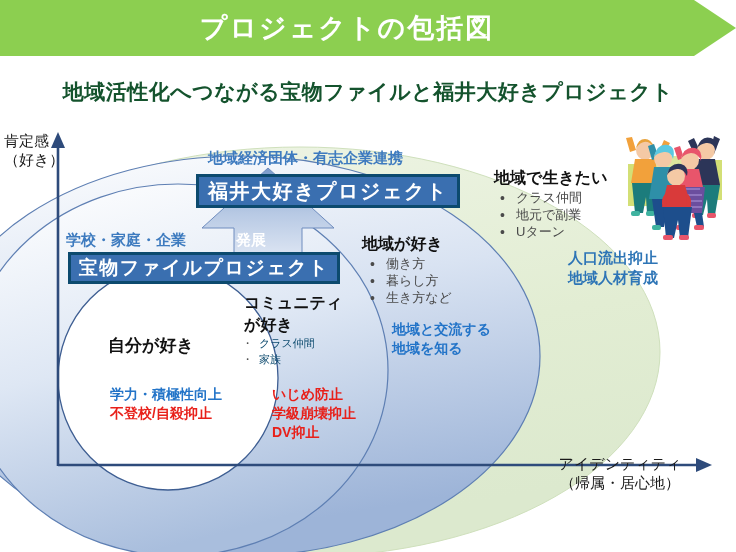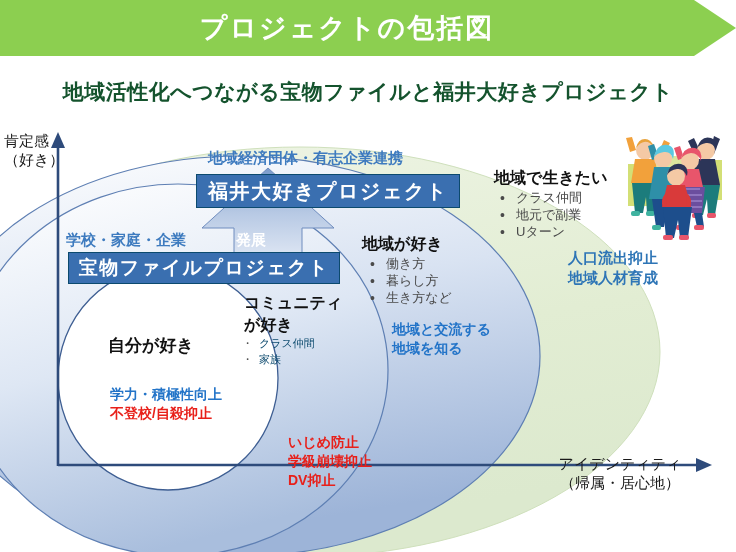--- a/index.html
+++ b/index.html
@@ -39,21 +39,21 @@
   
   .axis-label{
     position:absolute;color:#1a1a1a;font-size:15px;line-height:1.25;
     white-space:nowrap;
   }
   .ylab{left:4px;top:12px;text-align:left;}
   .xlab{left:520px;top:335px;text-align:center;width:200px;}
 
   
   .blue-box{
-    position:absolute;background:#3A6FB0;border:1px solid #0c4a6e;
+    position:absolute;background:#3A6FB0;border:3px solid #0c4a6e;
     color:#ffffff;font-weight:bold;letter-spacing:1.5px;
     display:flex;align-items:center;justify-content:center;
     white-space:nowrap;box-sizing:border-box;
   }
   #box-fukui{left:196px;top:54px;width:264px;height:34px;font-size:20px;}
   #box-takara{left:68px;top:132px;width:272px;height:32px;font-size:19px;}
 
   
   .ann{position:absolute;white-space:nowrap;line-height:1.3;}
   .ann-blue{color:#3E7BBF;font-size:15px;font-weight:bold;}
@@ -66,21 +66,21 @@
   #ann-keizai{left:208px;top:28px;}
   #ann-gakko{left:66px;top:110px;}
   #ann-hatten{left:236px;top:110px;color:#ffffff;font-size:15px;font-weight:bold;}
 
   #ann-jibun{left:108px;top:215px;font-size:17px;}
   #ann-gakuryoku{left:110px;top:265px;}
   #ann-futoko{left:110px;top:284px;}
 
   #ann-community{left:244px;top:172px;font-size:16px;line-height:1.35;}
   #ann-community-list{left:244px;top:216px;font-size:11px;line-height:1.45;color:#0c4a6e;}
-  #ann-ijime{left:288px;top:265px;line-height:1.35;text-align:left;margin-top:48px;}
+  #ann-ijime{left:272px;top:265px;line-height:1.35;text-align:left;}
 
   #ann-chiiki{left:362px;top:114px;font-size:16px;}
   #ann-chiiki-list{left:368px;top:136px;}
   #ann-kouryu{left:392px;top:200px;line-height:1.35;}
 
   #ann-ikitai{left:494px;top:48px;font-size:16px;}
   #ann-ikitai-list{left:498px;top:70px;}
   #ann-jinko{left:568px;top:128px;line-height:1.35;text-align:center;}
 
   .bullet-list{list-style:none;margin:0;padding:0;}

